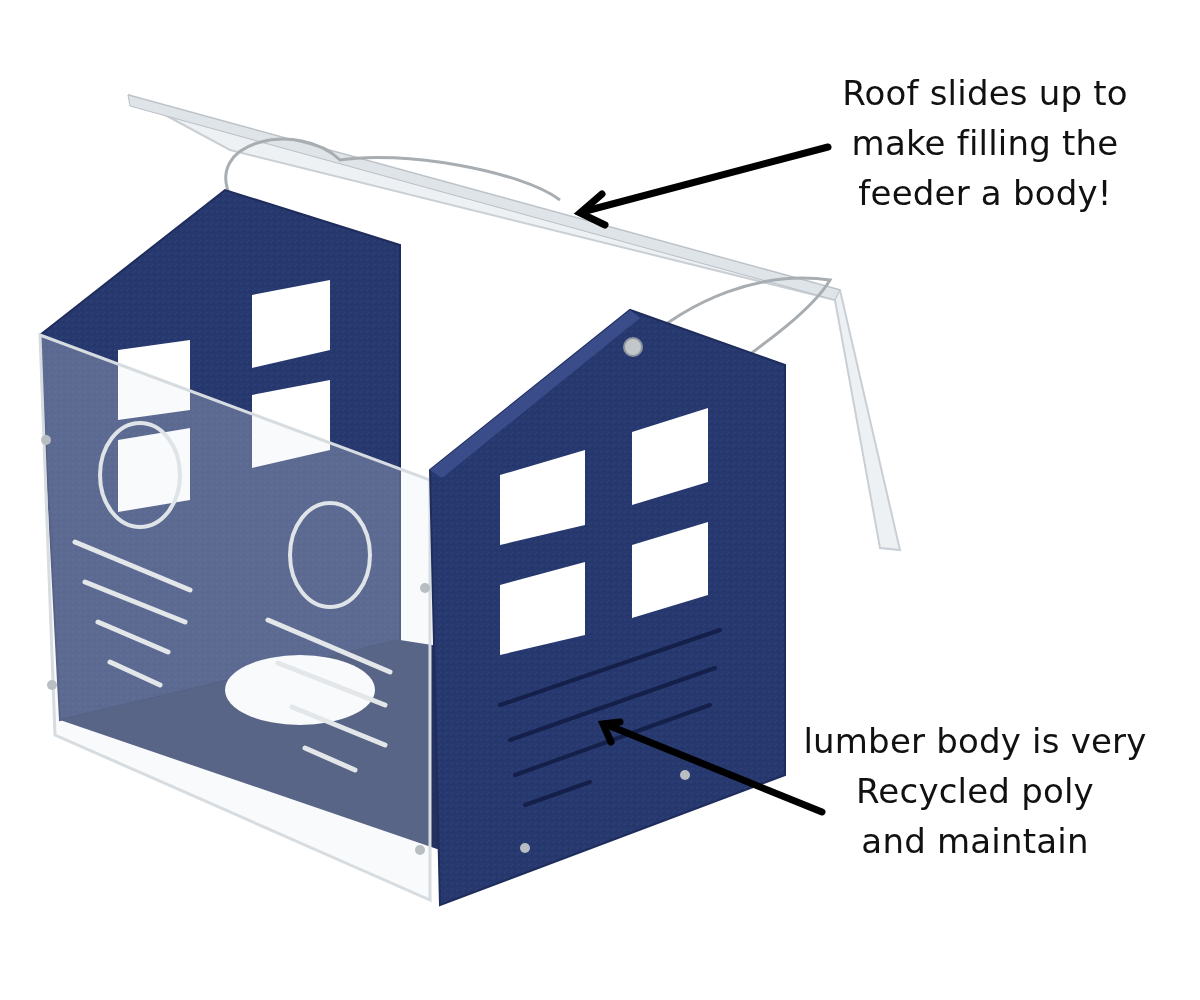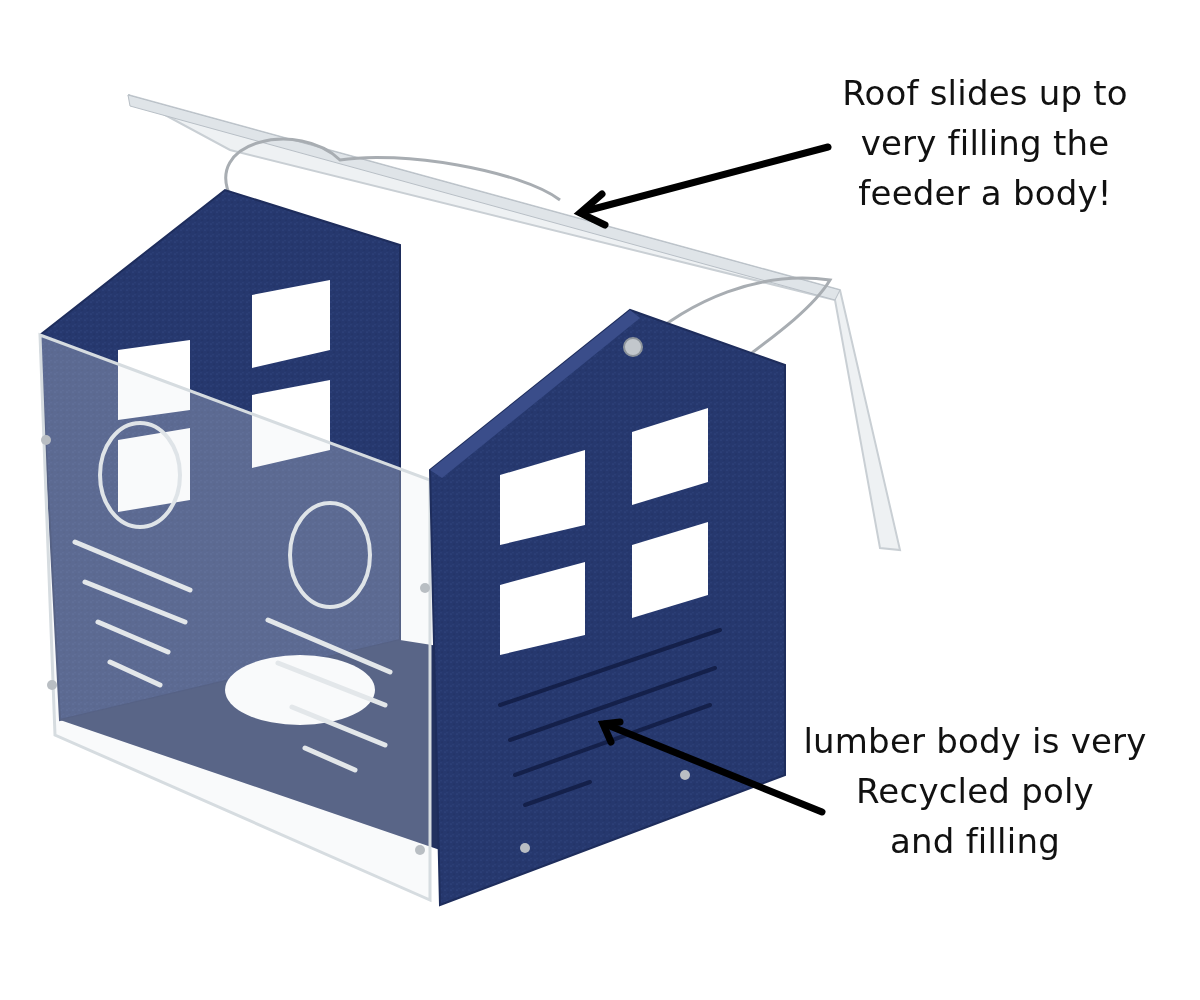--- a/index.html
+++ b/index.html
@@ -90,21 +90,21 @@
     <polyline points="602,194 580,213 605,225"></polyline>
   </g>
   <g stroke="#000000" stroke-width="7" fill="none" stroke-linecap="round">
     <line x1="822" y1="812" x2="605" y2="724"></line>
     <polyline points="620,722 603,724 611,742"></polyline>
   </g>
 </svg>
 
 <div class="callout" id="callout-roof">
   <span>Roof slides up to</span>
-  <span>very filling the</span>
+  <span>make filling the</span>
   <span>feeder a body!</span>
 </div>
 
 <div class="callout" id="callout-body">
   <span>lumber body is very</span>
   <span>Recycled poly</span>
-  <span>and filling</span>
+  <span>and maintain</span>
 </div>
 
 </body></html>

